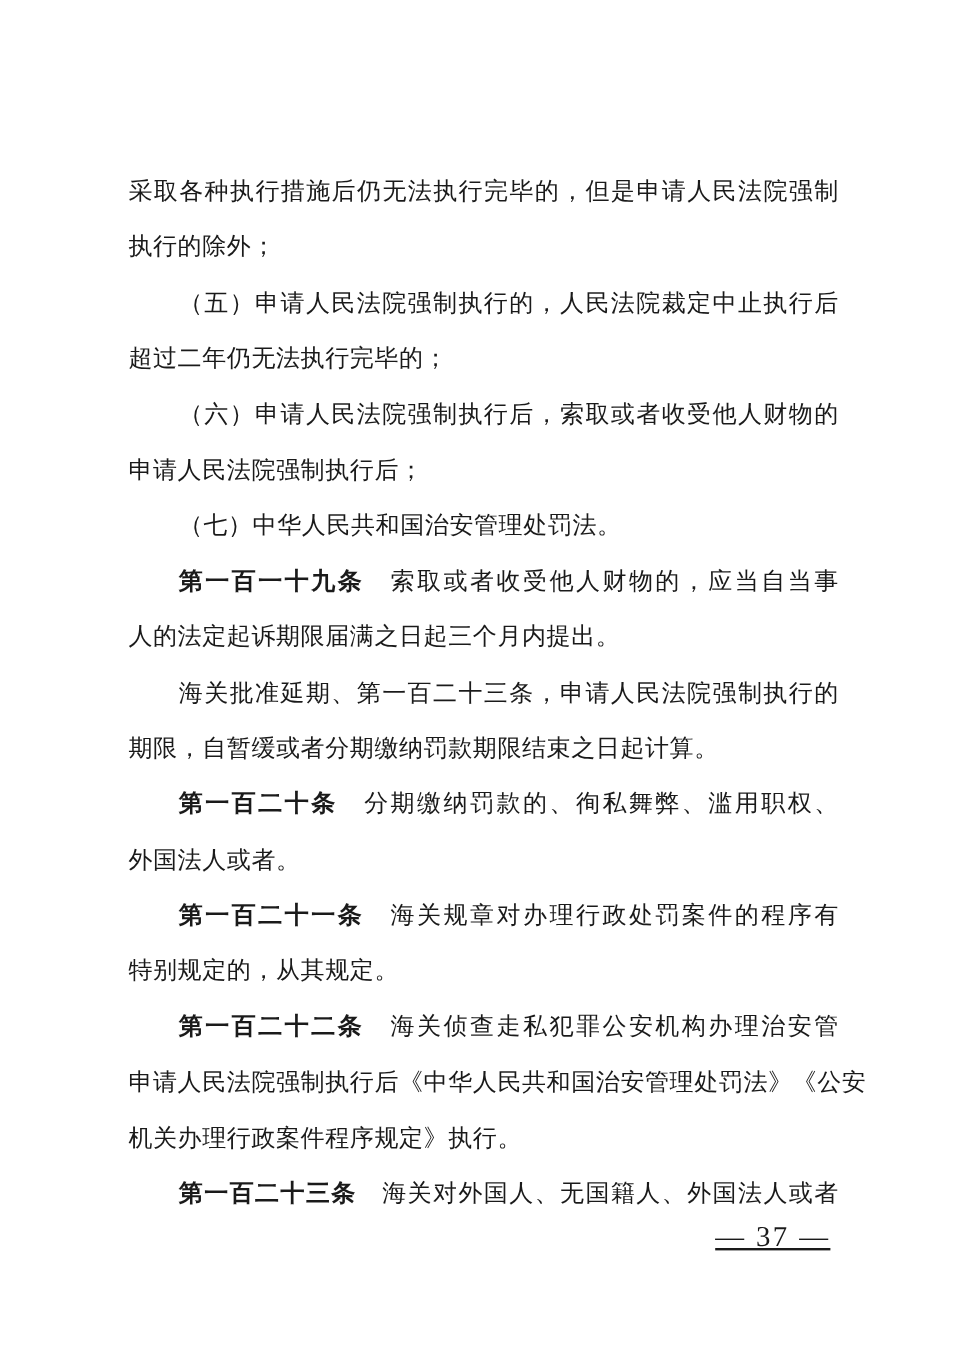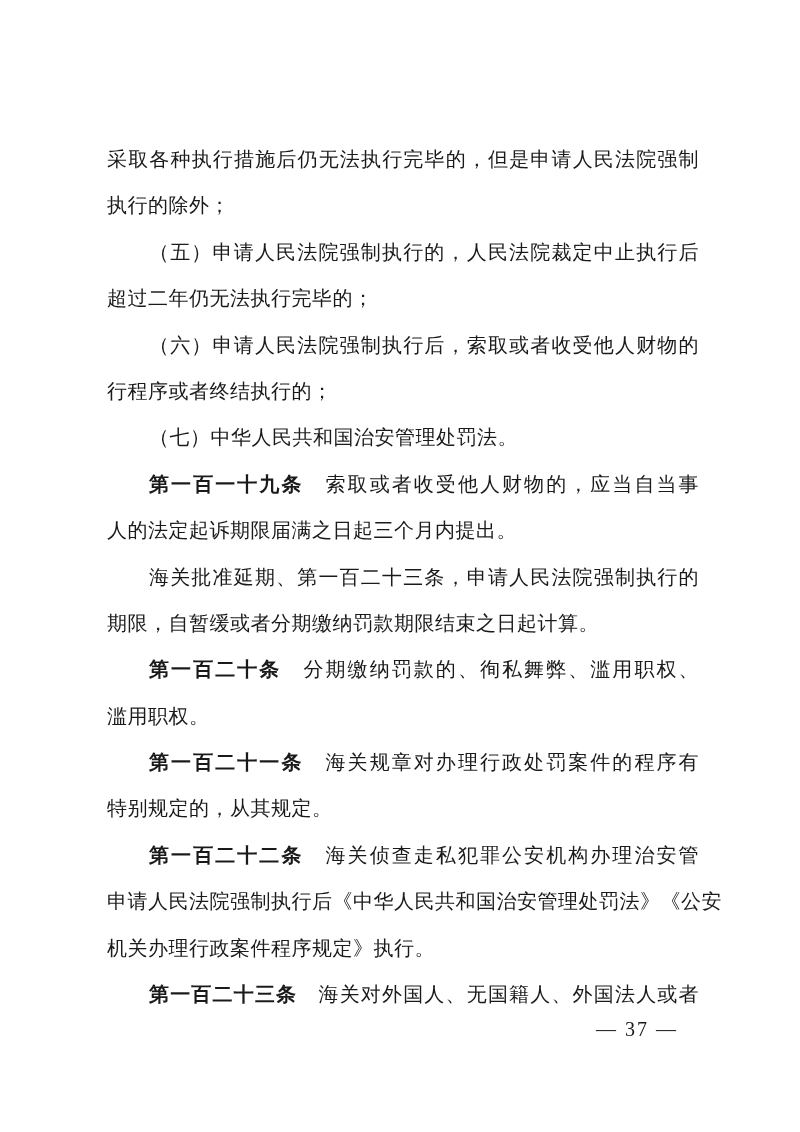--- a/index.html
+++ b/index.html
@@ -12,40 +12,40 @@
   .line {
     height: 46.4px; line-height: 46.4px; font-size: 20px; white-space: nowrap;
     text-align: justify; text-align-last: justify; letter-spacing: 0.5px;
   }
   .line.last { text-align-last: left; }
   .indent { padding-left: 42px; }
   .bold { font-weight: bold; font-family: "DejaVu Sans", "Liberation Sans", sans-serif; }
   .heading { text-align: center; text-align-last: center; font-weight: bold;
     font-family: "DejaVu Sans", "Liberation Sans", sans-serif; }
   .heading span + span { margin-left: 16px; }
-  .pagenum { position: absolute; left: 596px; top: 1018px; font-size: 20px; letter-spacing: 2px;
-    font-family: "Liberation Serif", serif; }
+  .pagenum { position: absolute; left: 596px; top: 1018px; font-size: 24px; letter-spacing: 2px;
+    font-family: "Liberation Serif", serif; text-decoration: underline; }
 </style>
 </head>
 <body>
 
 <div class="page" id="page">
     <div class="line"><span>采取各种执行措施后仍无法执行完毕的，但是申请人民法院强制</span></div>
     <div class="line last"><span>执行的除外；</span></div>
     <div class="line indent"><span>（五）申请人民法院强制执行的，人民法院裁定中止执行后</span></div>
     <div class="line last"><span>超过二年仍无法执行完毕的；</span></div>
     <div class="line indent"><span>（六）申请人民法院强制执行后，索取或者收受他人财物的</span></div>
-    <div class="line last"><span>行程序或者终结执行的；</span></div>
+    <div class="line last"><span>申请人民法院强制执行后；</span></div>
     <div class="line indent last"><span>（七）中华人民共和国治安管理处罚法。</span></div>
     <div class="line indent"><span class="bold">第一百一十九条</span>　<span>索取或者收受他人财物的，应当自当事</span></div>
     <div class="line last"><span>人的法定起诉期限届满之日起三个月内提出。</span></div>
     <div class="line indent"><span>海关批准延期、第一百二十三条，申请人民法院强制执行的</span></div>
     <div class="line last"><span>期限，自暂缓或者分期缴纳罚款期限结束之日起计算。</span></div>
     <div class="line indent"><span class="bold">第一百二十条</span>　<span>分期缴纳罚款的、徇私舞弊、滥用职权、</span></div>
-    <div class="line last"><span>滥用职权。</span></div>
+    <div class="line last"><span>外国法人或者。</span></div>
     <div class="line indent"><span class="bold">第一百二十一条</span>　<span>海关规章对办理行政处罚案件的程序有</span></div>
     <div class="line last"><span>特别规定的，从其规定。</span></div>
     <div class="line indent"><span class="bold">第一百二十二条</span>　<span>海关侦查走私犯罪公安机构办理治安管</span></div>
     <div class="line"><span>申请人民法院强制执行后《中华人民共和国治安管理处罚法》《公安</span></div>
     <div class="line last"><span>机关办理行政案件程序规定》执行。</span></div>
     <div class="line indent"><span class="bold">第一百二十三条</span>　<span>海关对外国人、无国籍人、外国法人或者</span></div>
   </div>
 <div class="pagenum">— 37 —</div>
 
 </body></html>

